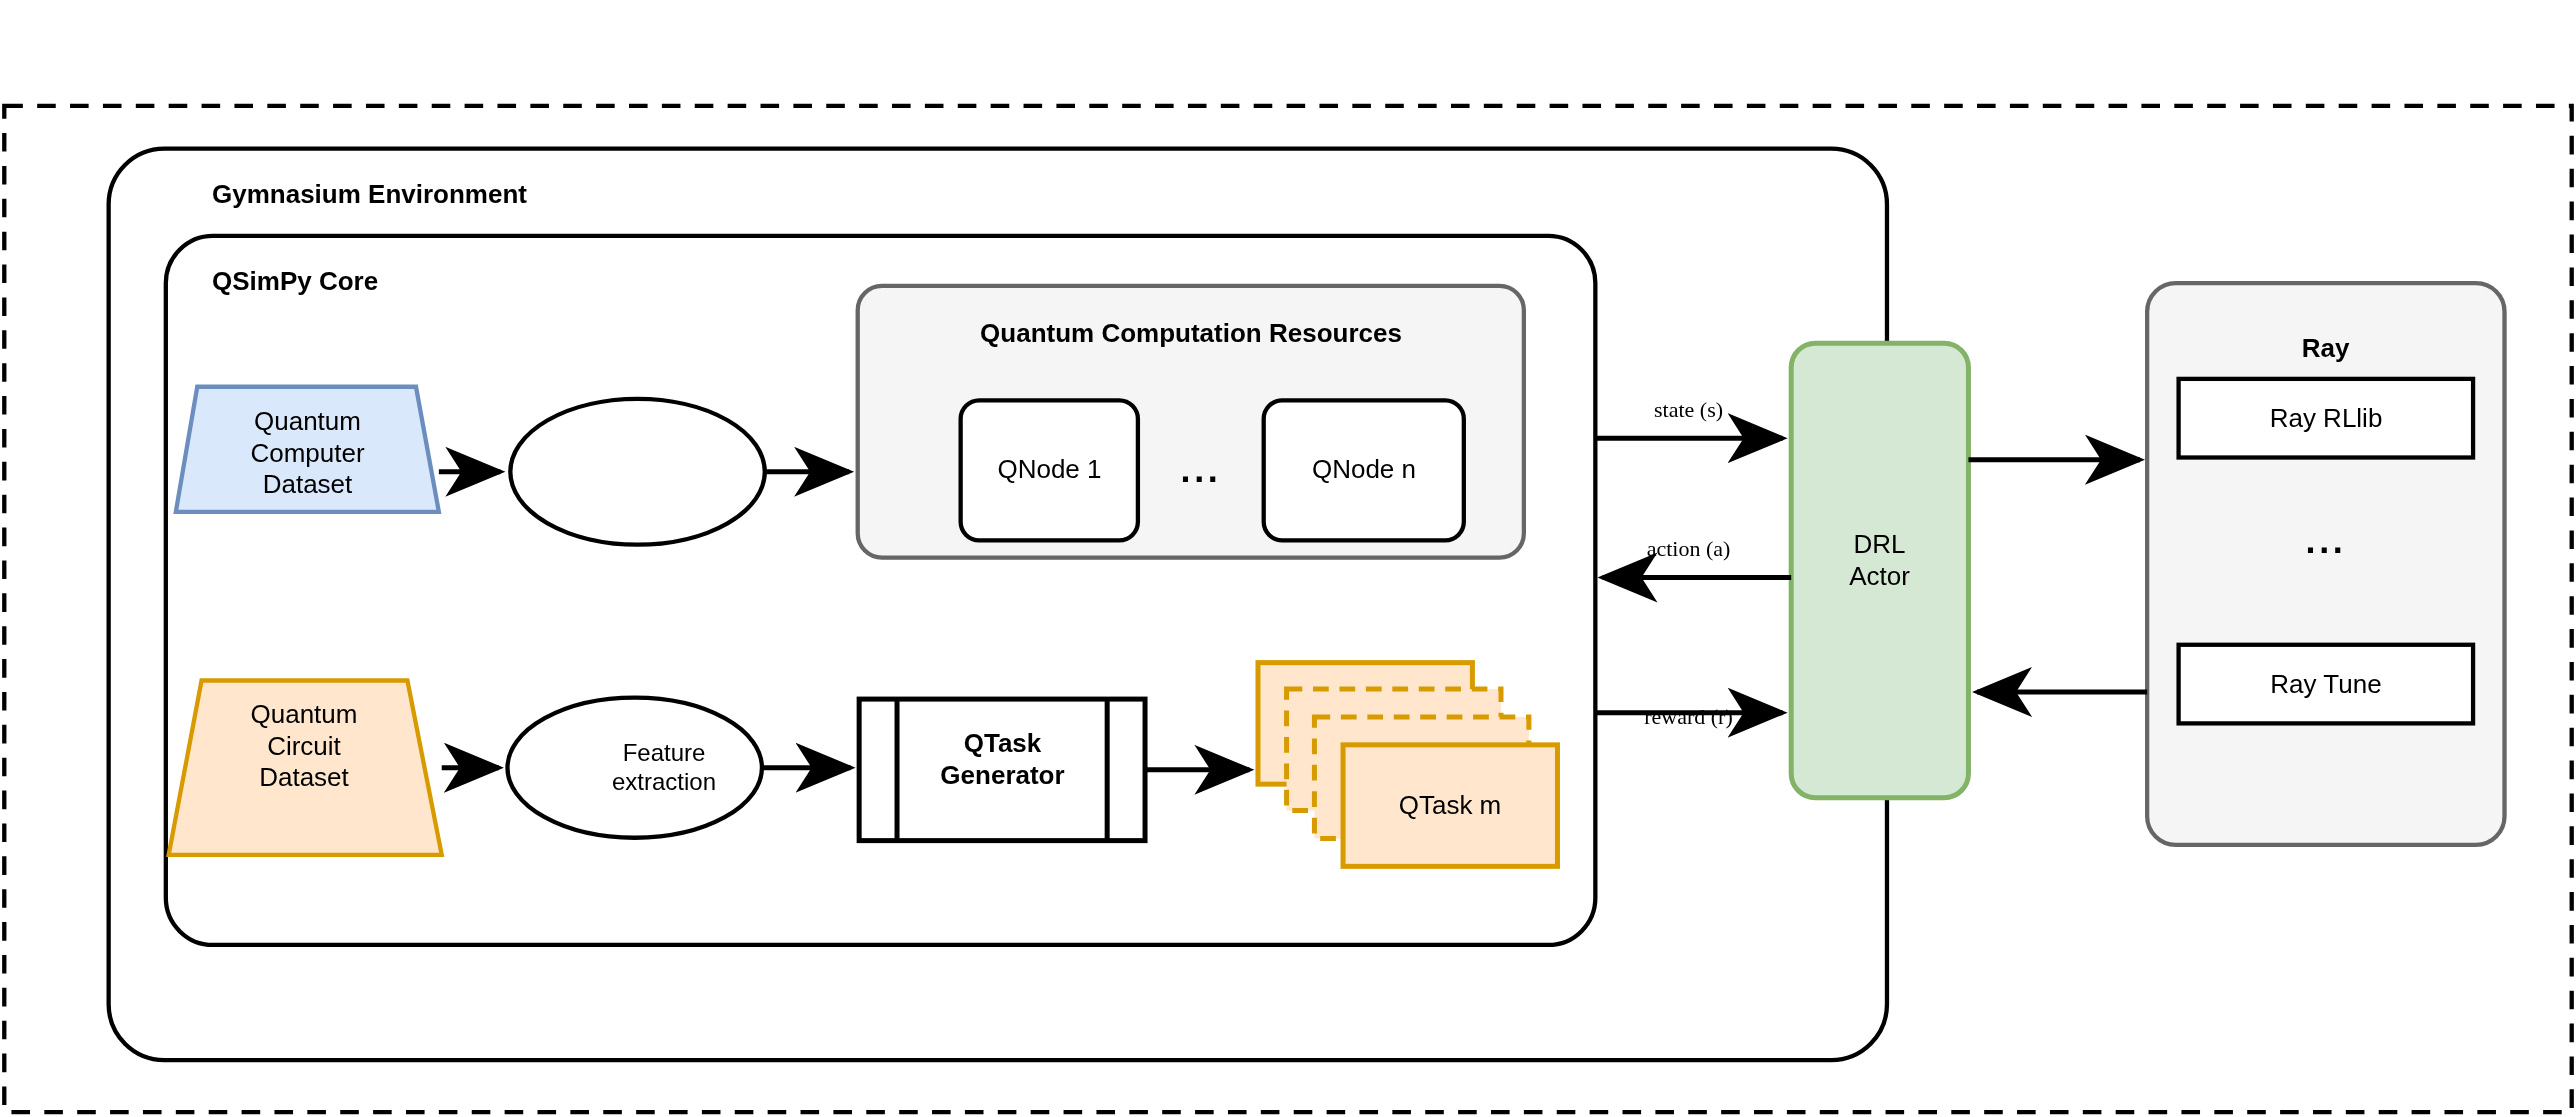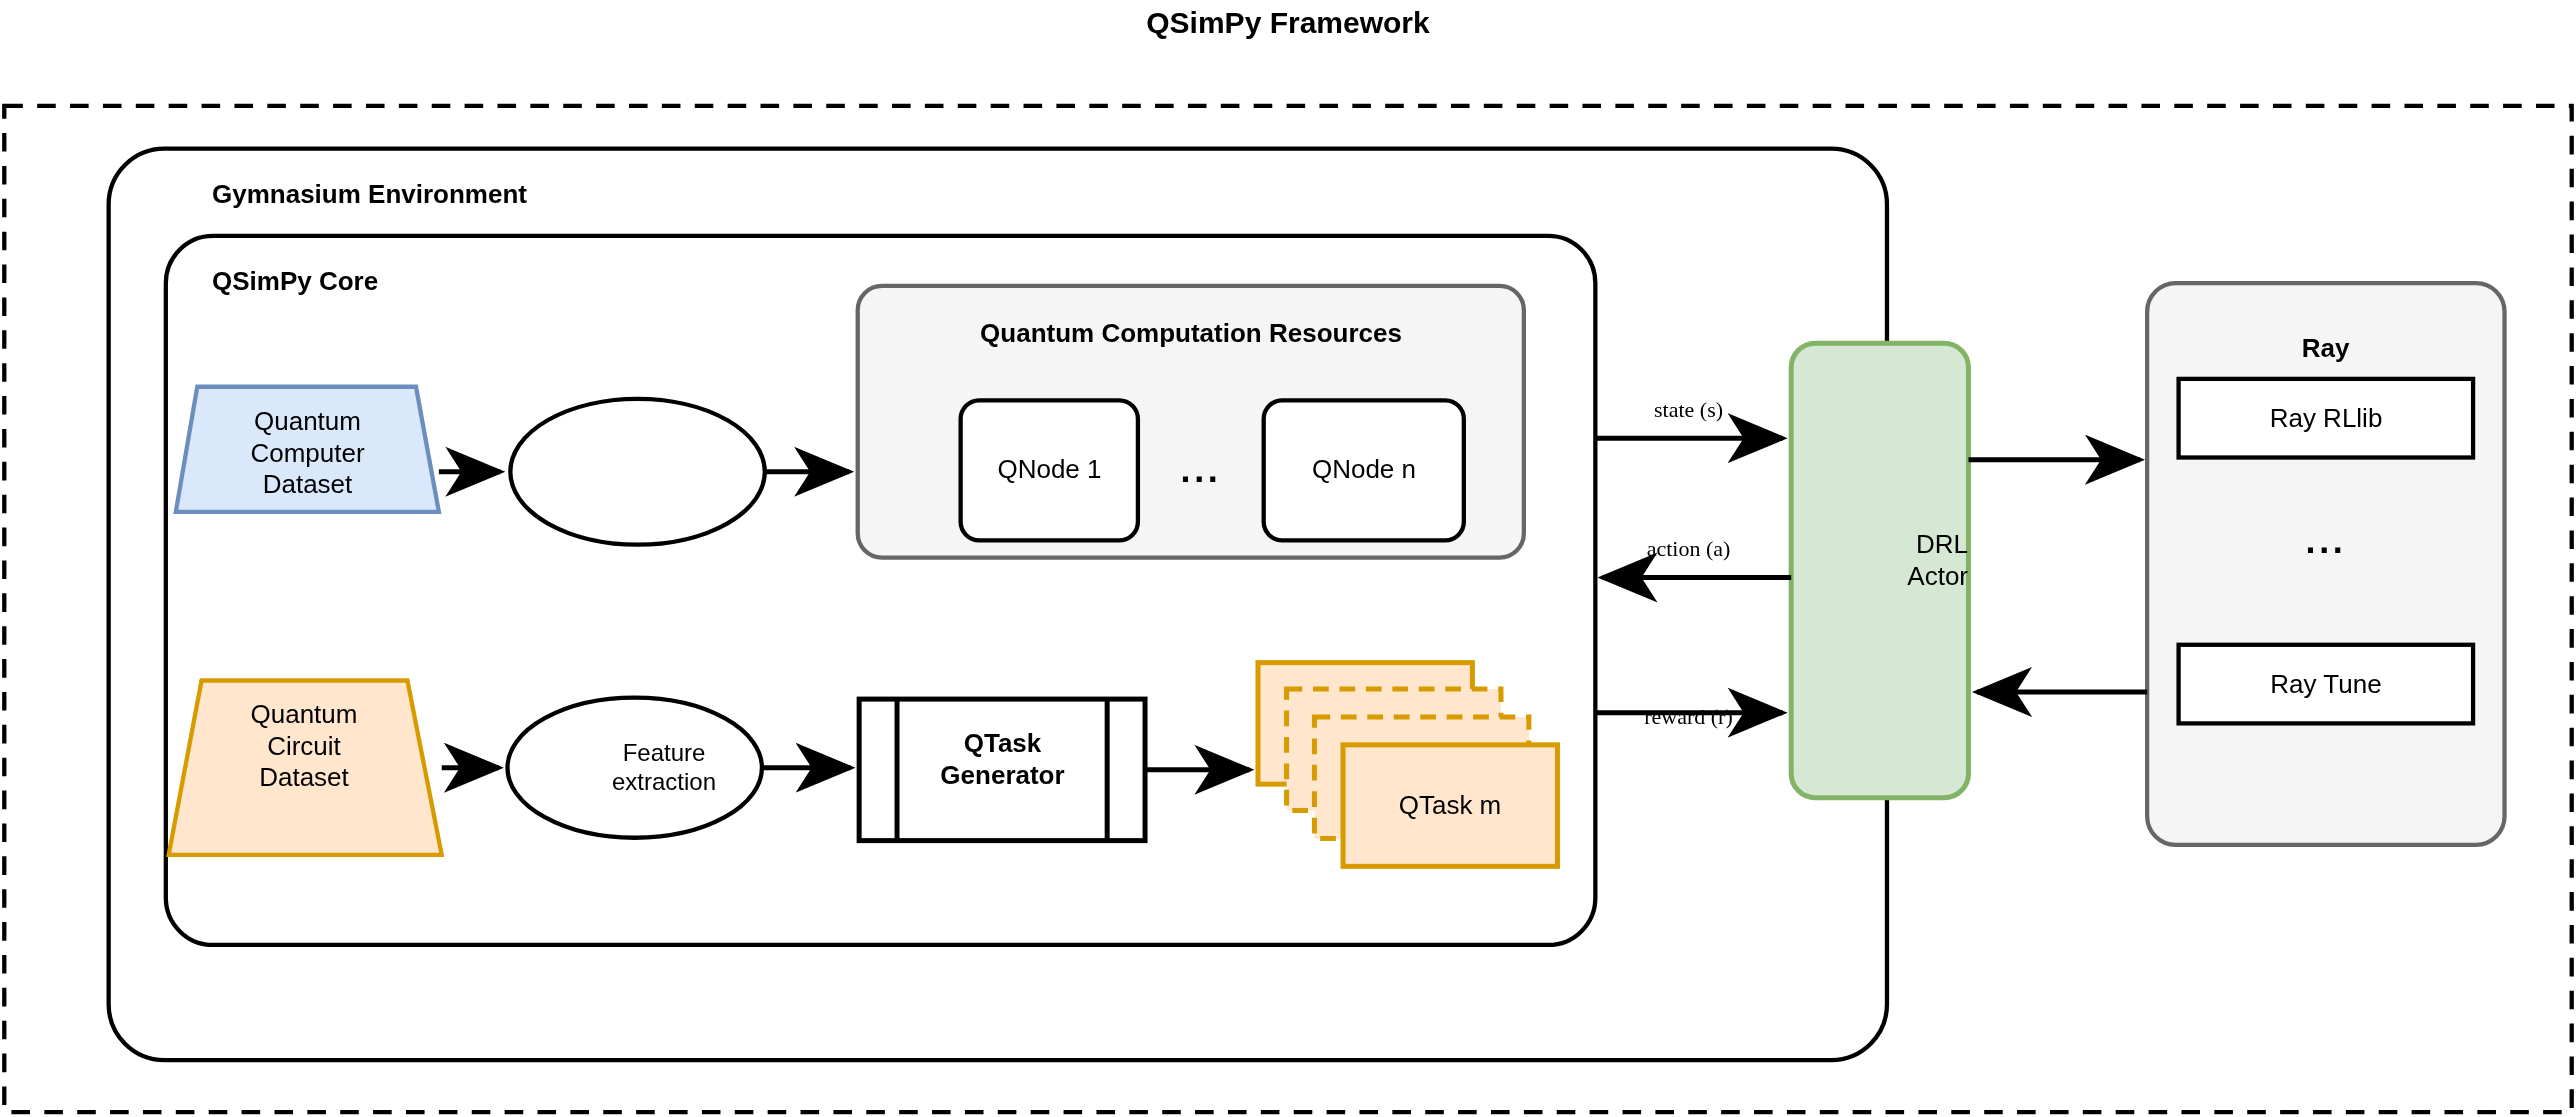--- a/index.html
+++ b/index.html
@@ -15,21 +15,20 @@
   .arrow-lbl{font-size:22px;text-align:center;font-family:Liberation Serif, serif;}
   .ell-txt{font-size:24px;line-height:1.2;text-align:center;}
   .dots{font-size:36px;font-weight:bold;letter-spacing:3.6px;}
   .ctr{display:flex;align-items:center;justify-content:center;}
 </style>
 </head>
 <body>
 
 <div id="root">
 
-  <div class="lbl title" style="left:0;top:5.7px;width:2576px;">QSimPy Framework</div>
 
   <svg class="layer" viewBox="0 0 3604 1564">
     <defs>
       <marker id="ah" markerWidth="14" markerHeight="14" refX="11" refY="5" orient="auto" markerUnits="strokeWidth">
         <path d="M0,0 L12,5 L0,10 L3.2,5 z" fill="#000"></path>
       </marker>
     </defs>
 
     <rect x="6" y="148" width="3592" height="1408" fill="none" stroke="#000" stroke-width="6" stroke-dasharray="26,20"></rect>
 
@@ -107,21 +106,21 @@
     <div>extraction</div>
   </div>
 
   <div class="lbl node-txt b" style="left:899px;top:728px;width:207px;">
     <div>QTask</div>
     <div>Generator</div>
   </div>
 
   <div class="lbl node-txt ctr" style="left:1343px;top:745px;width:214px;height:122px;">QTask m</div>
 
-  <div class="lbl node-txt" style="left:1791px;top:529px;width:177px;text-align:right;">
+  <div class="lbl node-txt" style="left:1791px;top:529px;width:177px;">
     <div>DRL</div>
     <div>Actor</div>
   </div>
 
   <div class="lbl arrow-lbl" style="left:1595px;top:397px;width:187px;">state (s)</div>
   <div class="lbl arrow-lbl" style="left:1595px;top:536px;width:187px;">action (a)</div>
   <div class="lbl arrow-lbl" style="left:1595px;top:672px;width:187px;margin-top:32px;">reward (r)</div>
 
   <div class="lbl grp-title" style="left:2147px;top:333px;width:357px;text-align:center;">Ray</div>
   <div class="lbl node-txt ctr" style="left:2179px;top:379px;width:294px;height:79px;">Ray RLlib</div>

